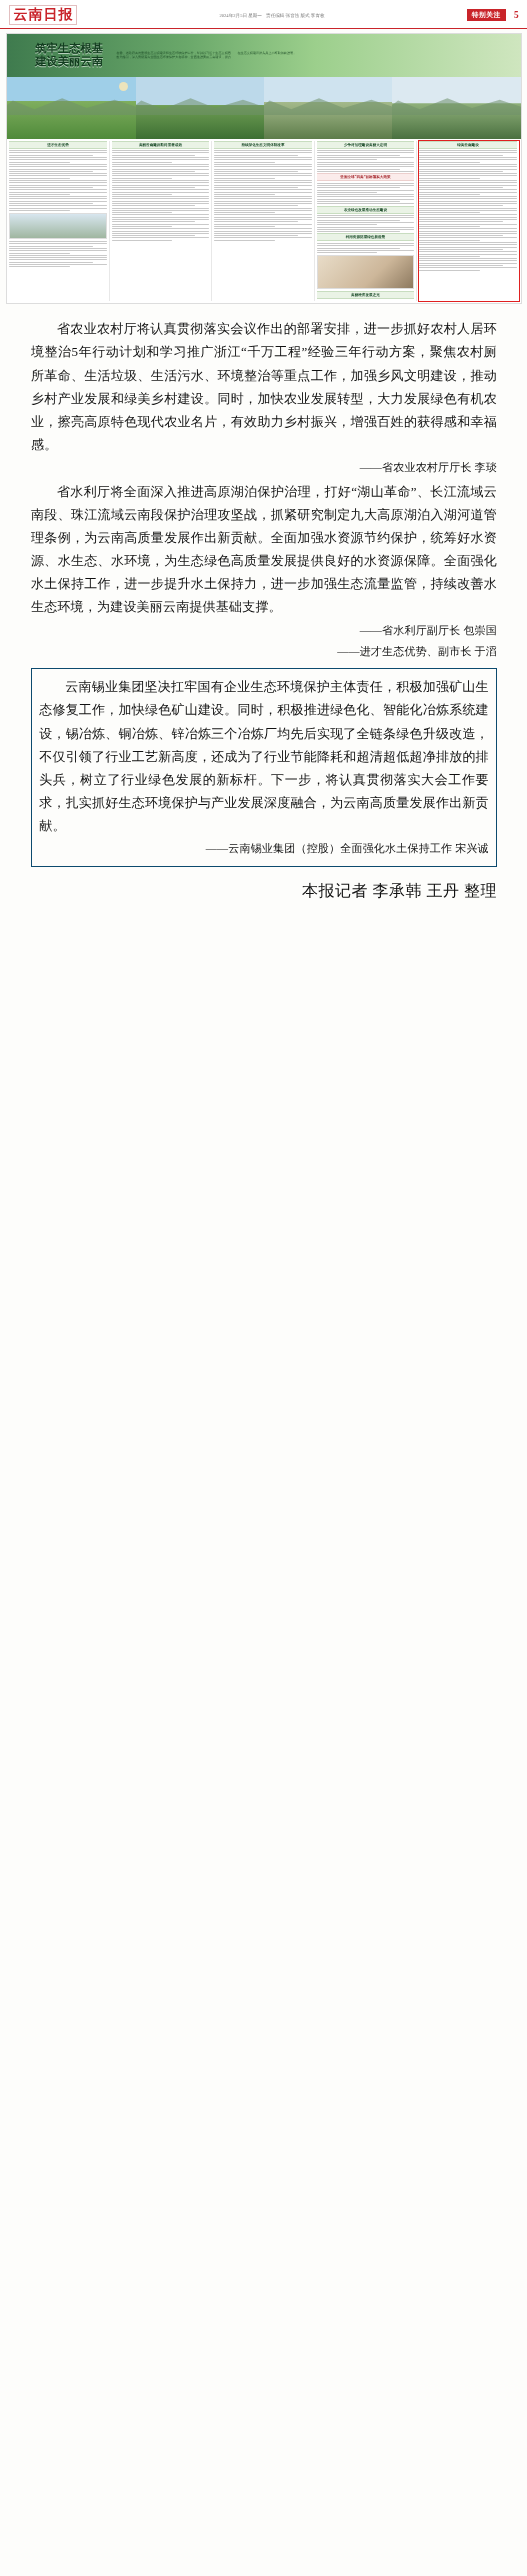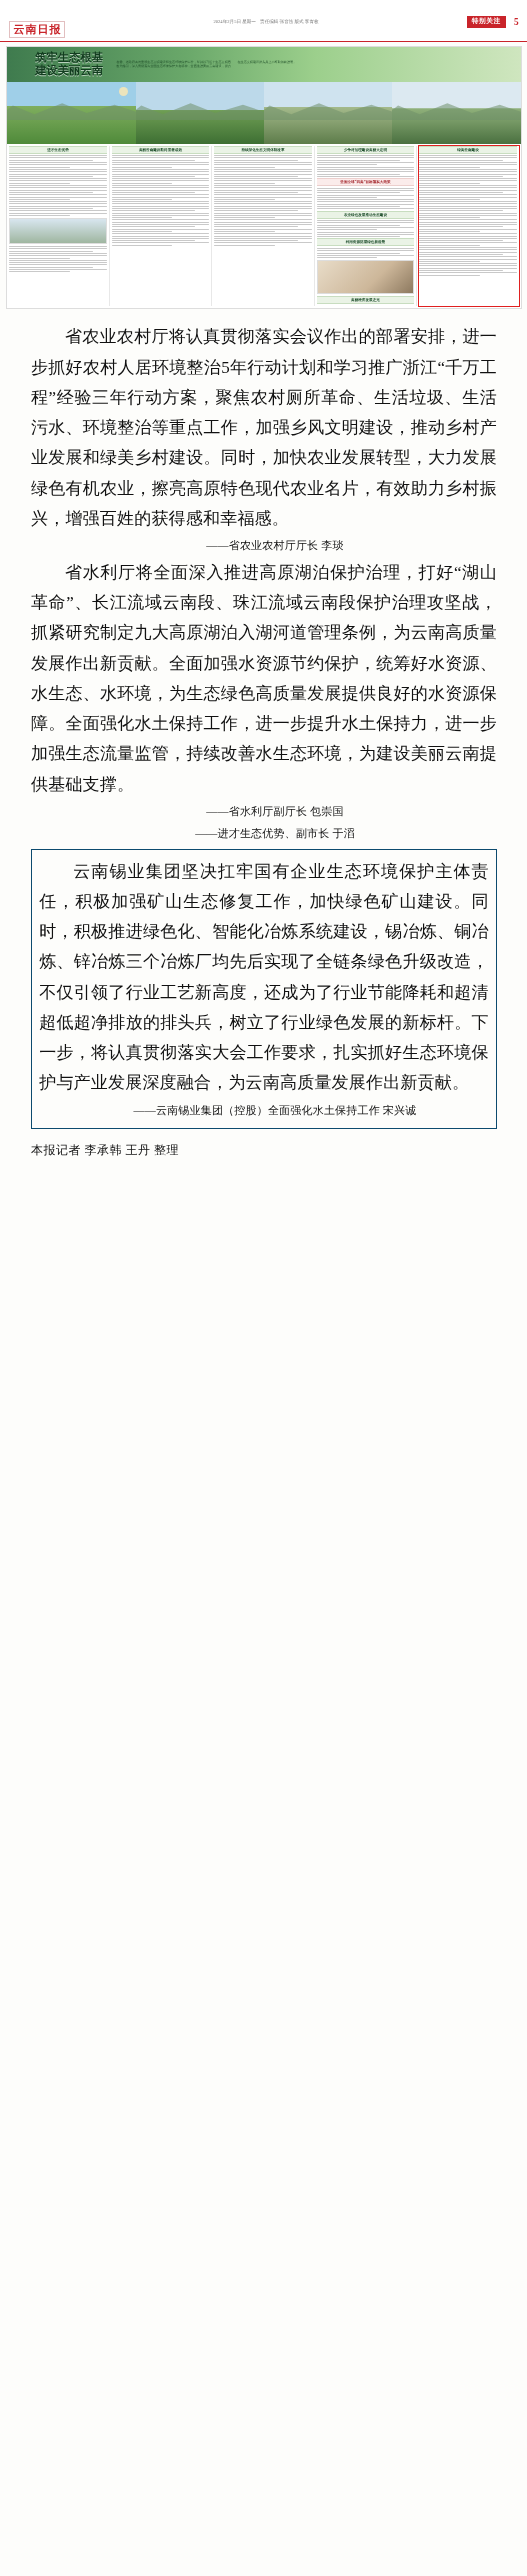--- a/index.html
+++ b/index.html
@@ -23,29 +23,28 @@
   .masthead {
     display: flex;
     align-items: center;
     gap: 5.2px;
     padding: 5.2px 9.3px 3.1px 9.3px;
     border-bottom: 1px solid #c9242a;
     background: #fff;
   }
   .paper-logo {
     font-family: "Liberation Serif", serif;
-    font-size: 11px;
+    font-size: 14px;
     font-weight: bold;
     color: #c9242a;
     letter-spacing: 1px;
     line-height: 1;
     border: 0.5px solid #e2bfc0;
     padding: 2.1px 3.1px;
     white-space: nowrap;
-    margin-top: 16px;
   }
   .masthead-meta {
     flex: 1;
     font-size: 4.6px;
     color: #777;
     display: flex;
     gap: 4.1px;
     align-items: center;
     justify-content: center;
     white-space: nowrap;
@@ -71,21 +70,21 @@
   .scan {
     position: relative;
     margin: 3.1px 6.2px 0 6.2px;
     border: 0.5px solid #ddd;
     background: #fff;
     padding: 0;
     overflow: hidden;
   }
   .scan-banner {
     position: relative;
-    height: 35px;
+    height: 43px;
     background: linear-gradient(90deg,#3f7b4e 0%, #6aa86a 35%, #9ccf8c 60%, #cfe6bf 100%);
     display: flex;
     align-items: center;
   }
   .scan-banner .title-block {
     margin-left: 28px;
     color: #123d1f;
     font-weight: bold;
     line-height: 1.15;
     font-size: 11.3px;
@@ -171,43 +170,43 @@
   .scan-col.highlight {
     outline: 1px solid #e02020;
     outline-offset: 0px;
   }
 
   
   .article {
     padding: 13.4px 31px 5.2px 31px;
   }
   .para {
-    font-size: 17px;
+    font-size: 13px;
     line-height: 1.78;
     text-align: justify;
     text-indent: 2em;
     margin: 0 0 2.1px 0;
     letter-spacing: 0.2px;
   }
   .attrib {
     font-size: 11px;
     line-height: 1.78;
-    text-align: center;
+    text-align: right;
     text-indent: 2em;
     margin: 0 0 2.1px 0;
     letter-spacing: 0.2px;
   }
   .highlight-block {
     border: 1px solid #0c4a6e;
     padding: 6.2px 7.2px 5.2px 7.2px;
     margin: 6.2px 0 3.1px 0;
   }
   .byline {
-    font-size: 12px;
-    text-align: left;
+    font-size: 16px;
+    text-align: right;
     margin: 13.4px 0 7.2px 0;
     letter-spacing: 0.5px;
   }
 </style>
 </head>
 <body>
 
 <div class="page">
 
   <div class="masthead">

